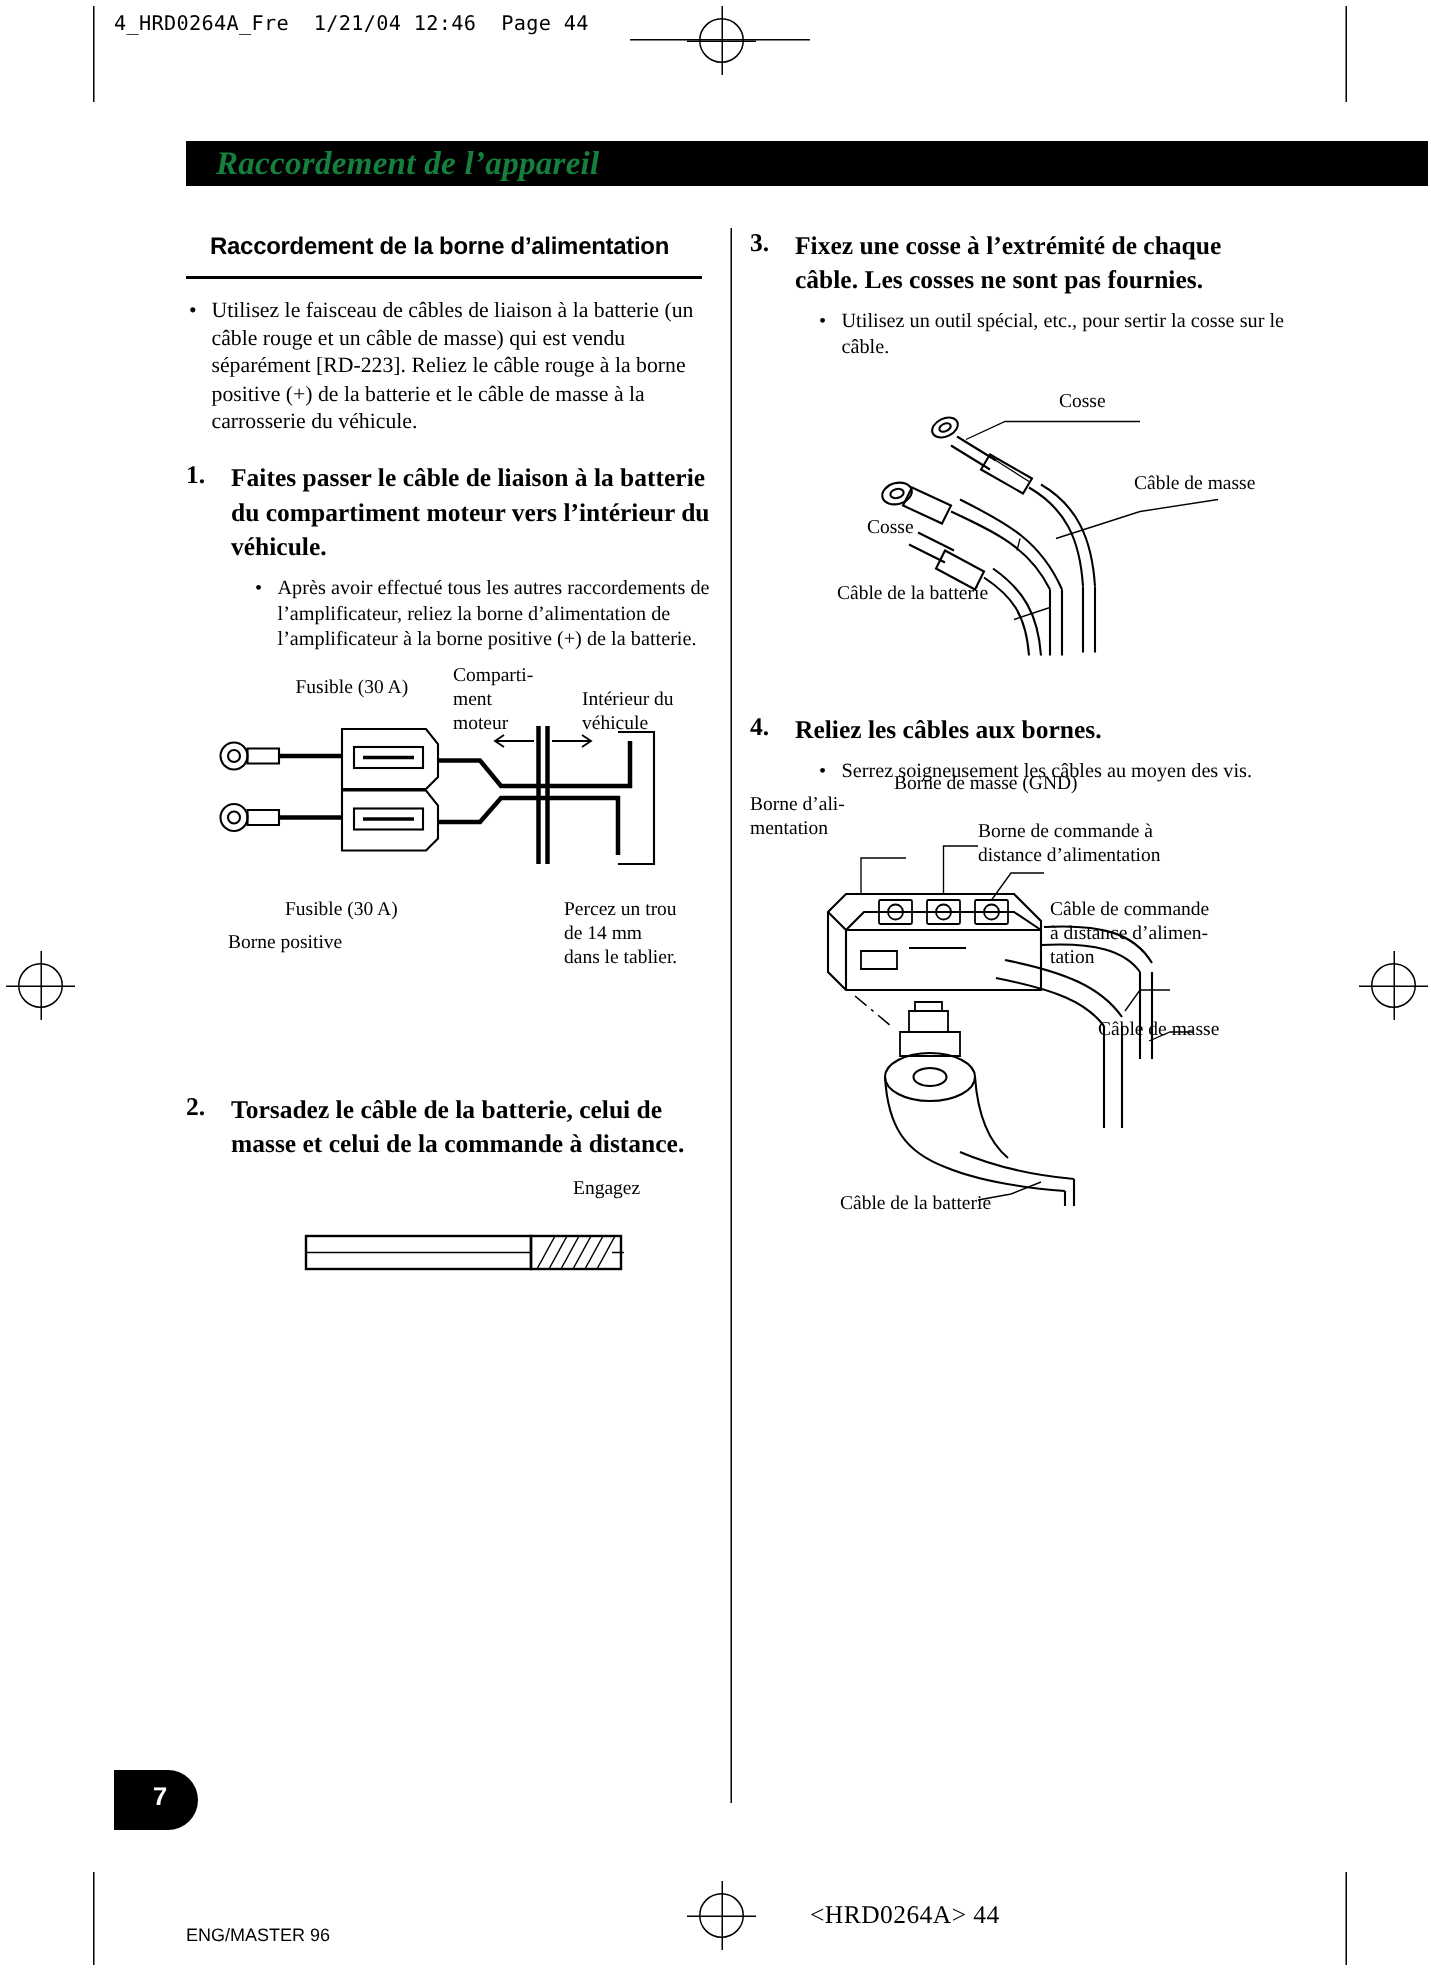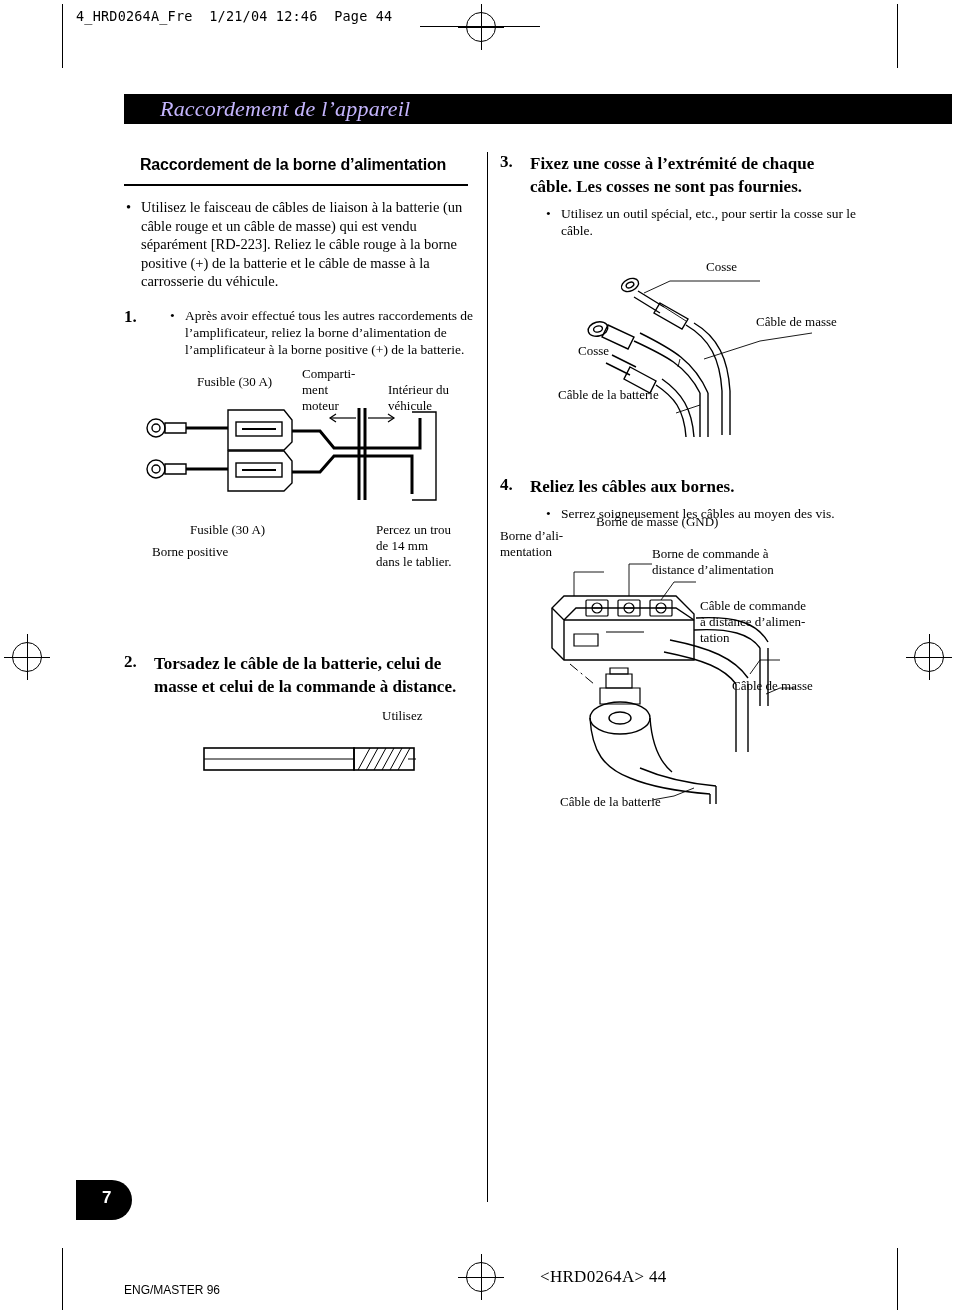--- a/index.html
+++ b/index.html
@@ -65,26 +65,26 @@
   .title-bar {
     position: absolute;
     left: 124px;
     top: 94px;
     width: 828px;
     height: 30px;
     background: #000000;
   }
   .title-bar .title-text {
     position: absolute;
-    left: 36px;
+    left: 20px;
     top: 2px;
-    color: #c4b5fd;
+    color: #15803d;
     font-family: "Liberation Serif", serif;
     font-style: italic;
-    font-weight: normal;
+    font-weight: bold;
     font-size: 22px;
     letter-spacing: 0.2px;
   }
 
   
   .col-left {
     position: absolute;
     left: 124px;
     top: 152px;
     width: 350px;
@@ -248,20 +248,21 @@
     <h2 class="section-head">Raccordement de la borne d’alimentation</h2>
     <hr class="head-rule">
 
     <ul class="bullets">
       <li>Utilisez le faisceau de câbles de liaison à la batterie (un câble rouge et un câble de masse) qui est vendu séparément [RD-223]. Reliez le câble rouge à la borne positive (+) de la batterie et le câble de masse à la carrosserie du véhicule.</li>
     </ul>
 
     <ol class="steps">
       <li>
         <span class="num">1.</span>
+        <span class="step-text">Faites passer le câble de liaison à la batterie du compartiment moteur vers l’intérieur du véhicule.</span>
         <ul class="bullets">
           <li>Après avoir effectué tous les autres raccordements de l’amplificateur, reliez la borne d’alimentation de l’amplificateur à la borne positive (+) de la batterie.</li>
         </ul>
       </li>
     </ol>
 
     <div class="figure" style="height:230px;margin-top:16px;">
       <div class="fig-label" style="left:73px;top:0px;">Fusible (30 A)</div>
       <div class="fig-label" style="left:178px;top:-8px;white-space:pre-line;">Comparti-
 ment
@@ -314,21 +315,21 @@
     </div>
 
     <ol class="steps" style="margin-top:48px;">
       <li>
         <span class="num">2.</span>
         <span class="step-text">Torsadez le câble de la batterie, celui de masse et celui de la commande à distance.</span>
       </li>
     </ol>
 
     <div class="figure" style="height:90px;margin-top:10px;">
-      <div class="fig-label" style="left:258px;top:0px;">Utilisez</div>
+      <div class="fig-label" style="left:258px;top:0px;">Engagez</div>
       <svg width="350" height="60" viewBox="0 0 350 60" style="position:absolute;left:0;top:26px;">
         <g fill="none" stroke="#000" stroke-width="1.6">
           <rect x="80" y="14" width="150" height="22"></rect>
           <path d="M80 25 L230 25" stroke-width="1"></path>
           <rect x="230" y="14" width="60" height="22"></rect>
           <path d="M234 36 L246 14 M242 36 L254 14 M250 36 L262 14 M258 36 L270 14 M266 36 L278 14 M274 36 L286 14" stroke-width="1"></path>
           <path d="M284 25 L292 25" stroke-width="1"></path>
         </g>
       </svg>
     </div>

